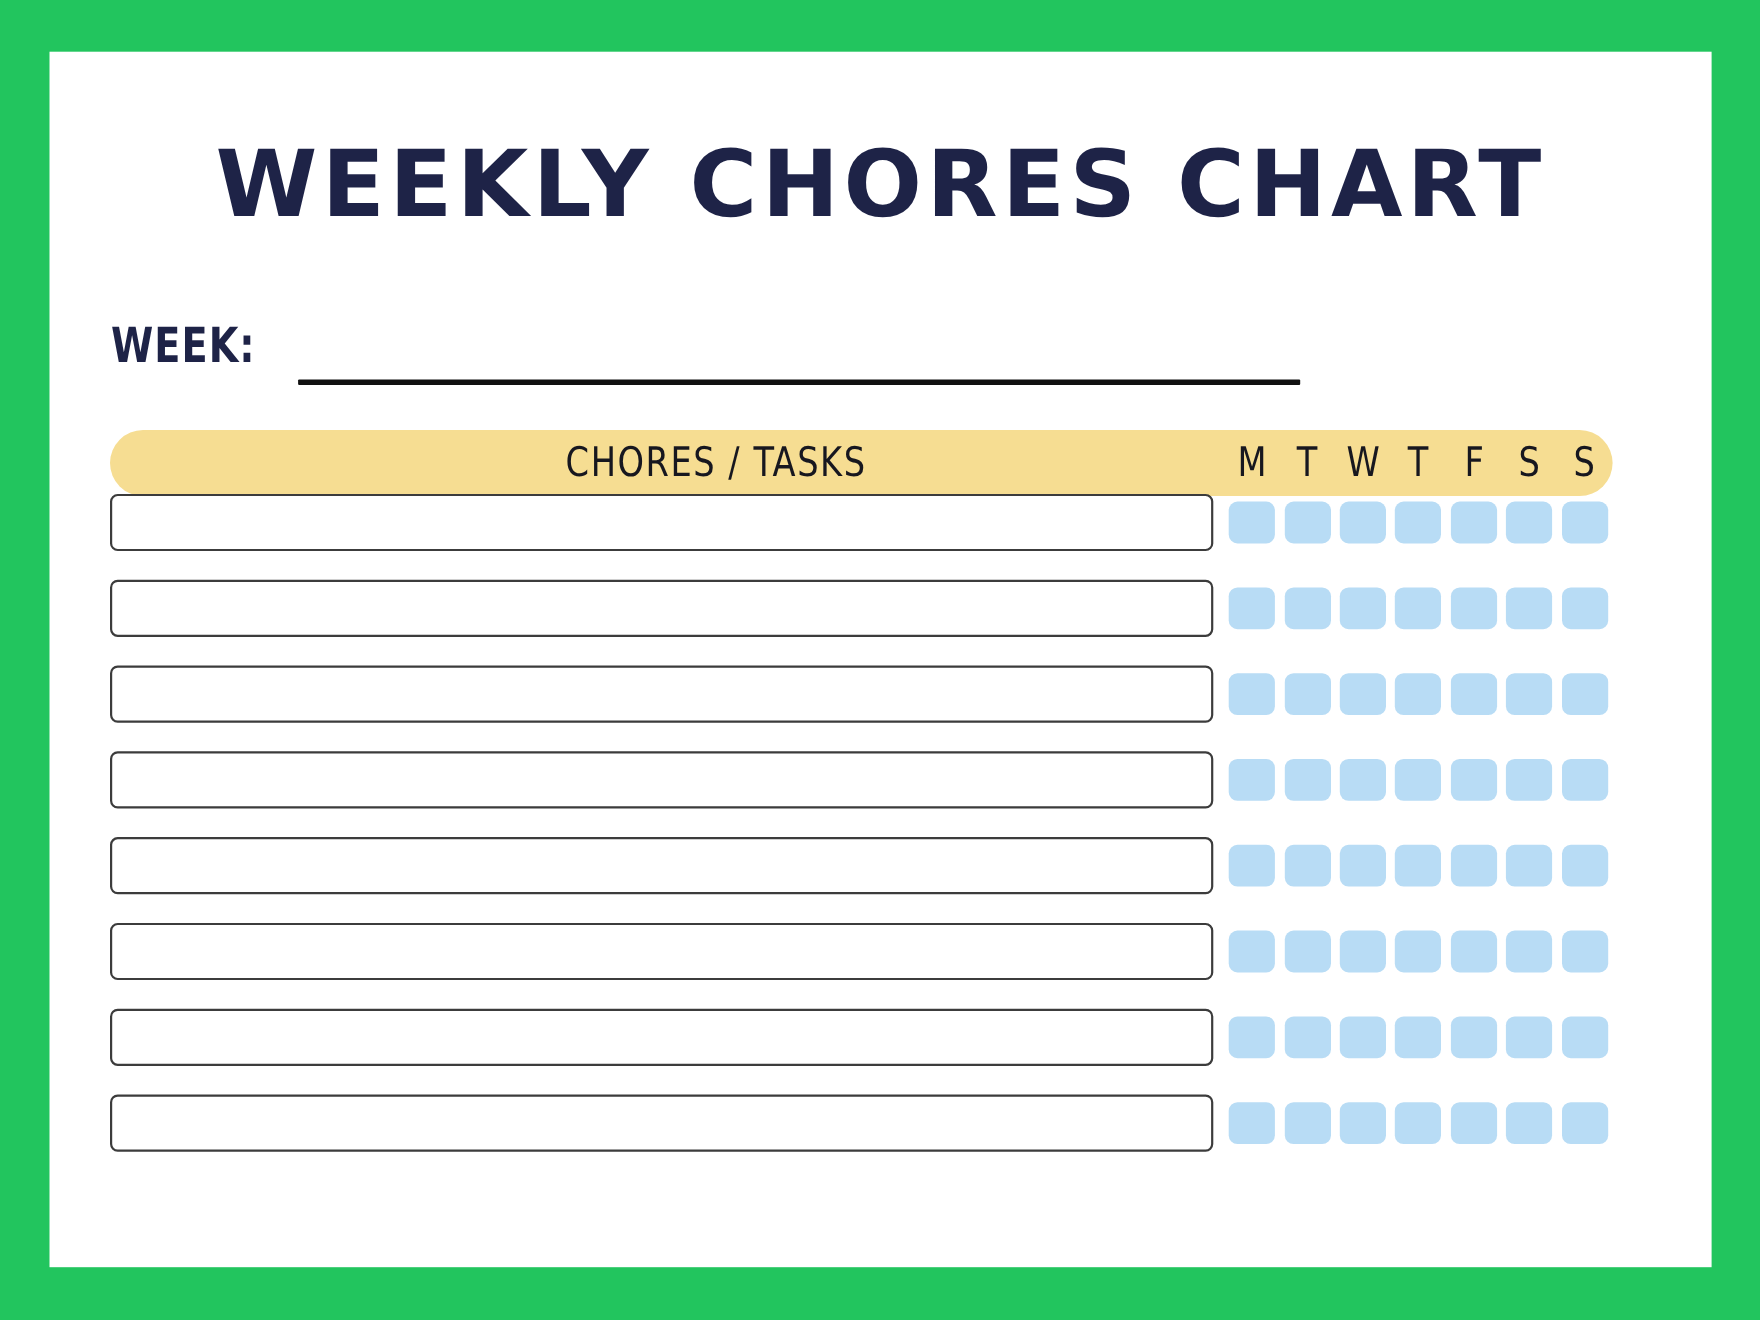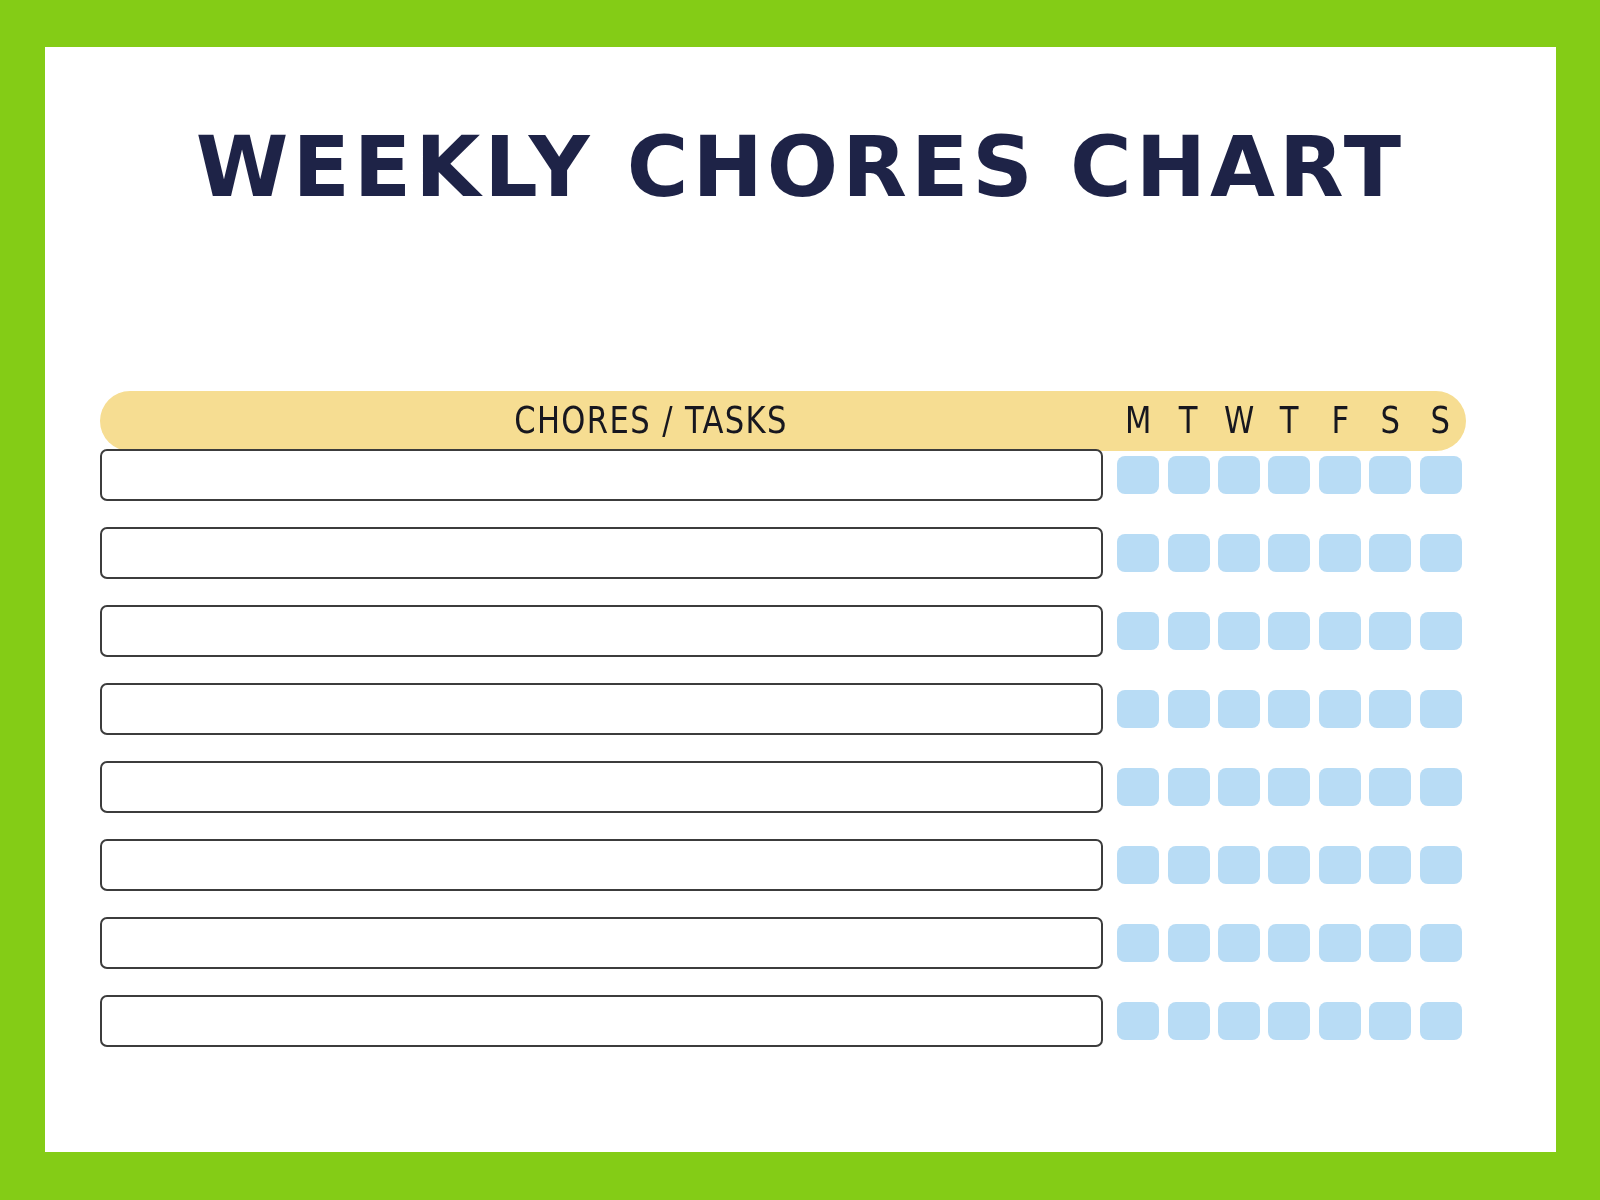--- a/index.html
+++ b/index.html
@@ -13,21 +13,21 @@
     background: #fbcece;
     font-family: "DejaVu Sans", sans-serif;
     overflow: hidden;
   }
 
   
   #page {
     position: relative;
     width: 1600px;
     height: 1200px;
-    background: #84cc16;
+    background: #22c55e;
     box-sizing: border-box;
     text-decoration: underline;
   }
 
   
   #sheet {
     position: absolute;
     left: 45px;
     top: 47px;
     width: 1511px;
@@ -177,20 +177,24 @@
   }
 </style>
 </head>
 <body>
 
 <div id="page">
   <div id="sheet">
 
     <div id="title">WEEKLY CHORES CHART</div>
 
+    <div id="week-row">
+      <span id="week-label">WEEK:</span>
+      <div id="week-line"></div>
+    </div>
 
     <div id="header-bar">
       <div id="header-chores-label">CHORES / TASKS</div>
       <div id="header-days">
         <div class="day-letter">M</div>
         <div class="day-letter">T</div>
         <div class="day-letter">W</div>
         <div class="day-letter">T</div>
         <div class="day-letter">F</div>
         <div class="day-letter">S</div>

